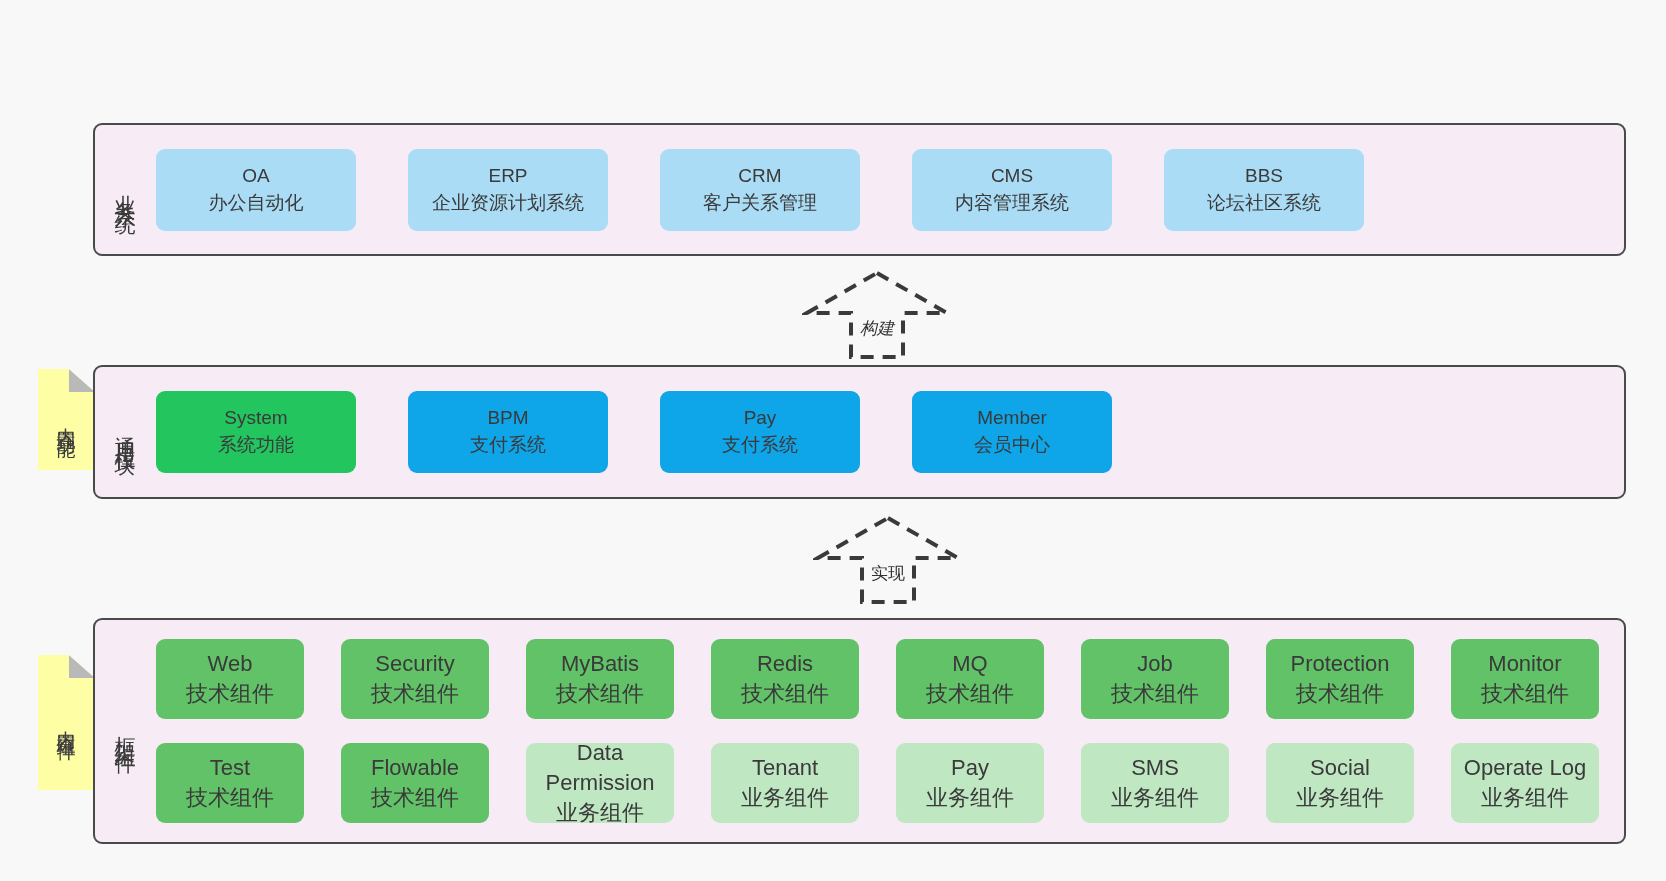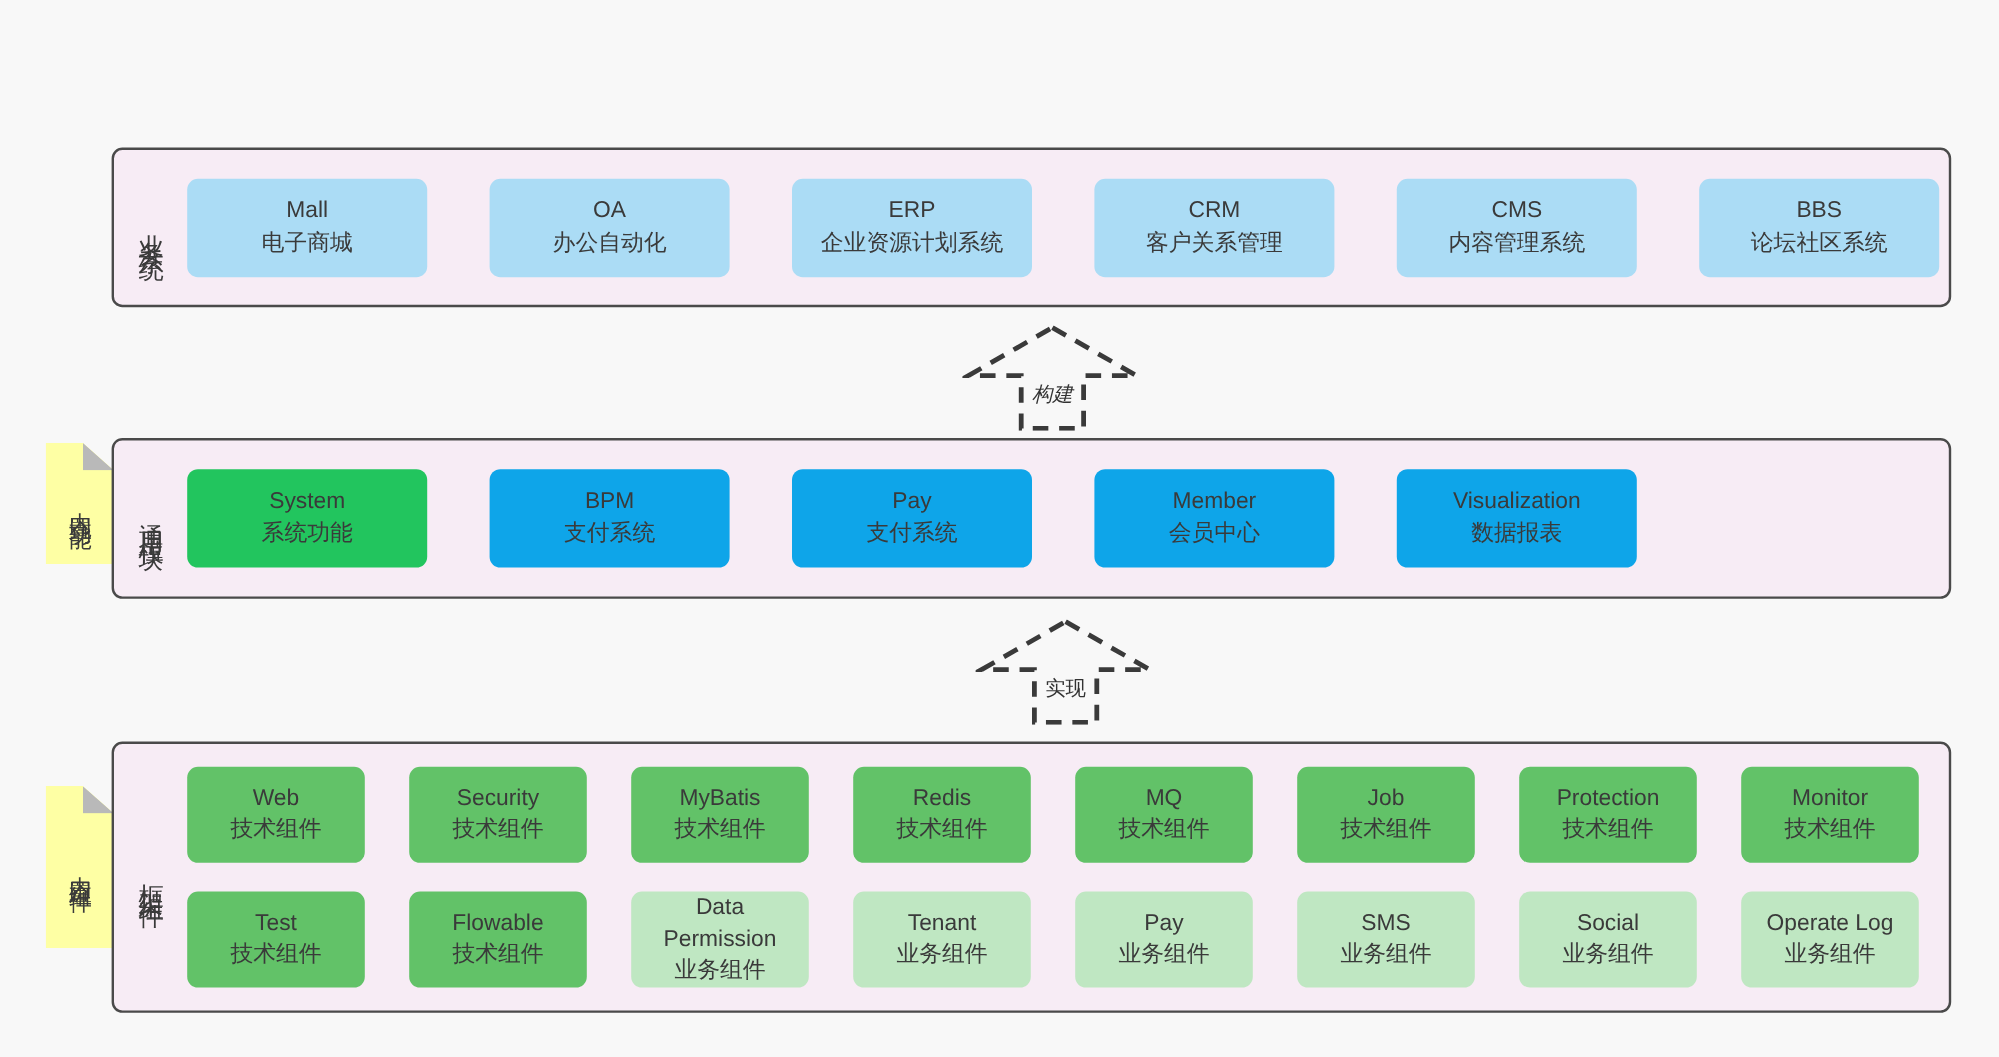--- a/index.html
+++ b/index.html
@@ -27,21 +27,21 @@
   #panel-components .panel-content { flex-direction:column; justify-content:center; align-items:flex-start; gap:24px; }
   .comp-row { display:flex; gap:37px; }
 
   
   .box {
     border-radius:9px; display:flex; flex-direction:column;
     align-items:center; justify-content:center; text-align:center;
     color:#3a3a3a; padding:0 12px;
   }
   .row6 > .box { width:200px; height:82px; font-size:19px; line-height:1.42; }
-  .comp-row > .box { width:148px; height:80px; font-size:19px; line-height:1.36; }
+  .comp-row > .box { width:148px; height:80px; font-size:22px; line-height:1.36; }
   .box-blue        { background:#abdcf5; }
   .box-red         { background:#22c55e; }
   .box-pink        { background:#0ea5e9;text-align:center; }
   .box-green       { background:#62c268; }
   .box-light-green { background:#bfe7c2; }
 
   
   .sticky {
     position:absolute; left:38px; width:57px; background:#feffa4; z-index:1;
     display:flex; align-items:center; justify-content:center;
@@ -78,24 +78,20 @@
     <span class="sticky-fold"></span>
     <span class="vtext">内置组件</span>
   </div>
 
   <div class="panel" id="panel-business">
     <div class="panel-label">
       <span class="vtext">业务系统</span>
     </div>
     <div class="panel-content row6">
       <div class="box box-blue">
-        <span>Mall</span>
-        <span>电子商城</span>
-      </div>
-      <div class="box box-blue">
         <span>OA</span>
         <span>办公自动化</span>
       </div>
       <div class="box box-blue">
         <span>ERP</span>
         <span>企业资源计划系统</span>
       </div>
       <div class="box box-blue">
         <span>CRM</span>
         <span>客户关系管理</span>
@@ -132,24 +128,20 @@
         <span>支付系统</span>
       </div>
       <div class="box box-pink">
         <span>Pay</span>
         <span>支付系统</span>
       </div>
       <div class="box box-pink">
         <span>Member</span>
         <span>会员中心</span>
       </div>
-      <div class="box box-pink">
-        <span>Visualization</span>
-        <span>数据报表</span>
-      </div>
     </div>
   </div>
 
   <div class="arrow" id="arrow-implement">
     <svg viewBox="0 0 150 88">
       <path d="M75 2 L145 42 L101 42 L101 86 L49 86 L49 42 L5 42 Z" fill="none" stroke="#3a3a3a" stroke-width="4" stroke-dasharray="13 9"></path>
     </svg>
     <span class="arrow-label">实现</span>
   </div>
 

